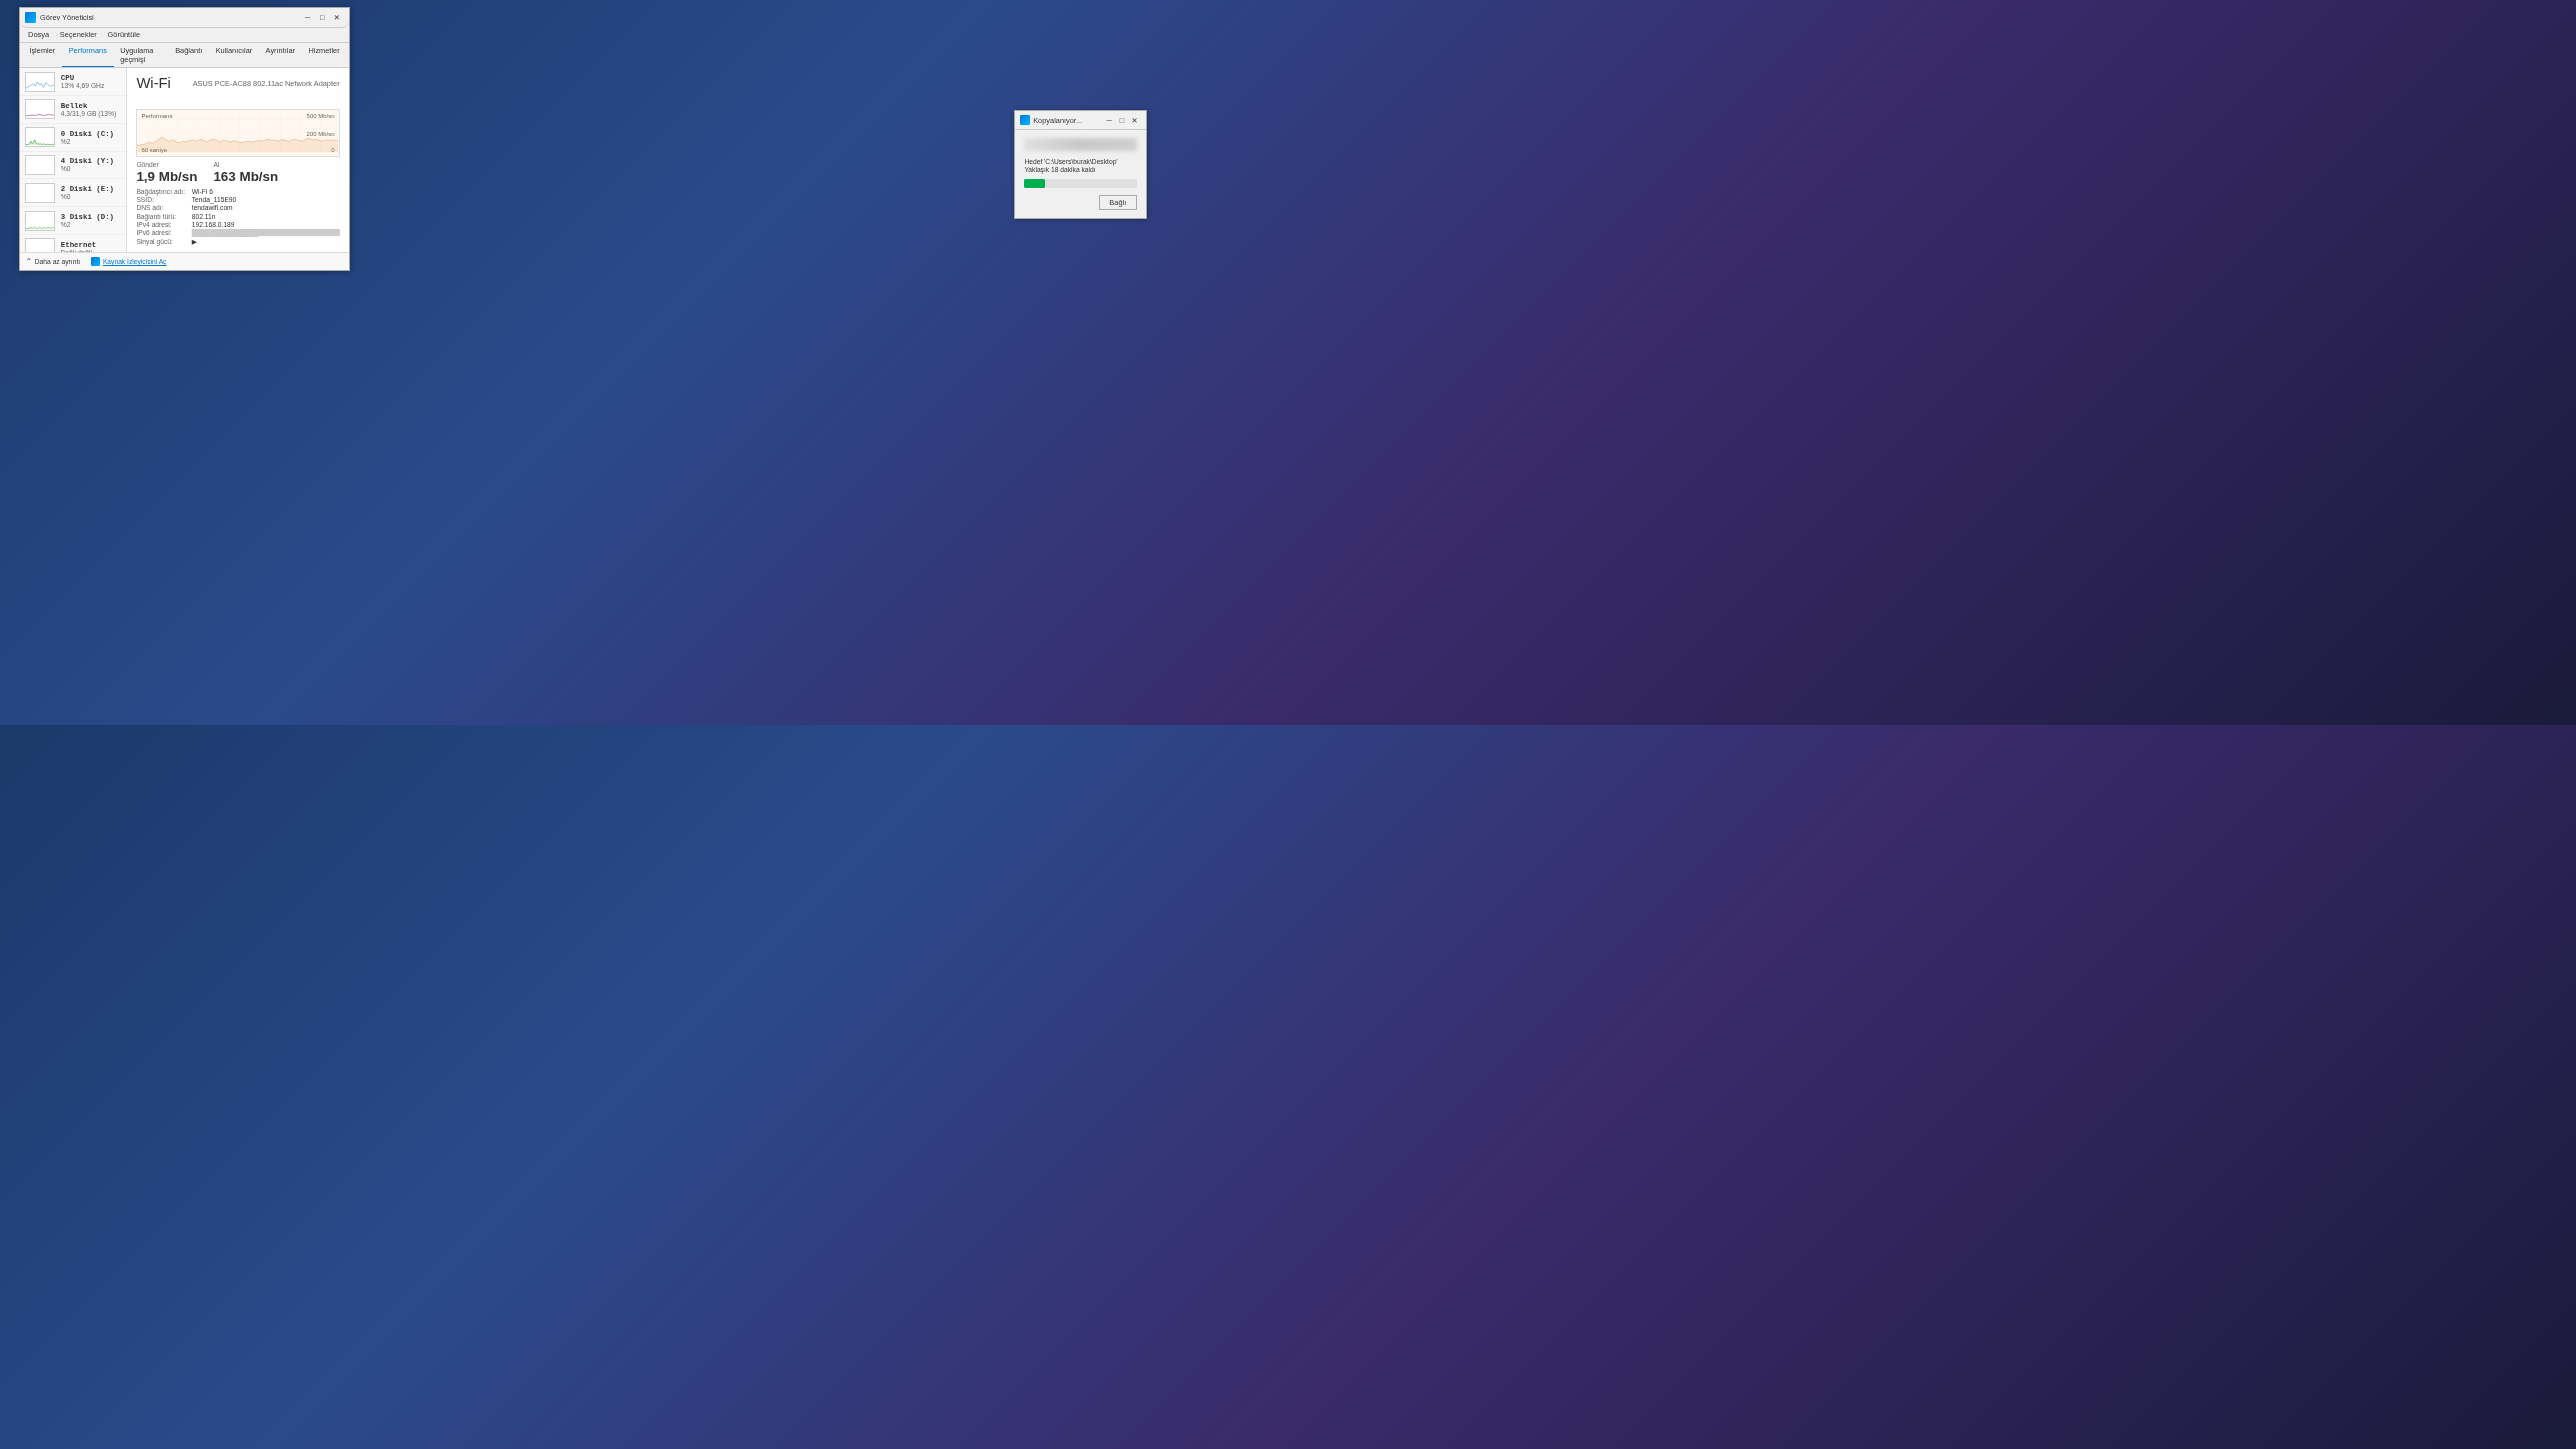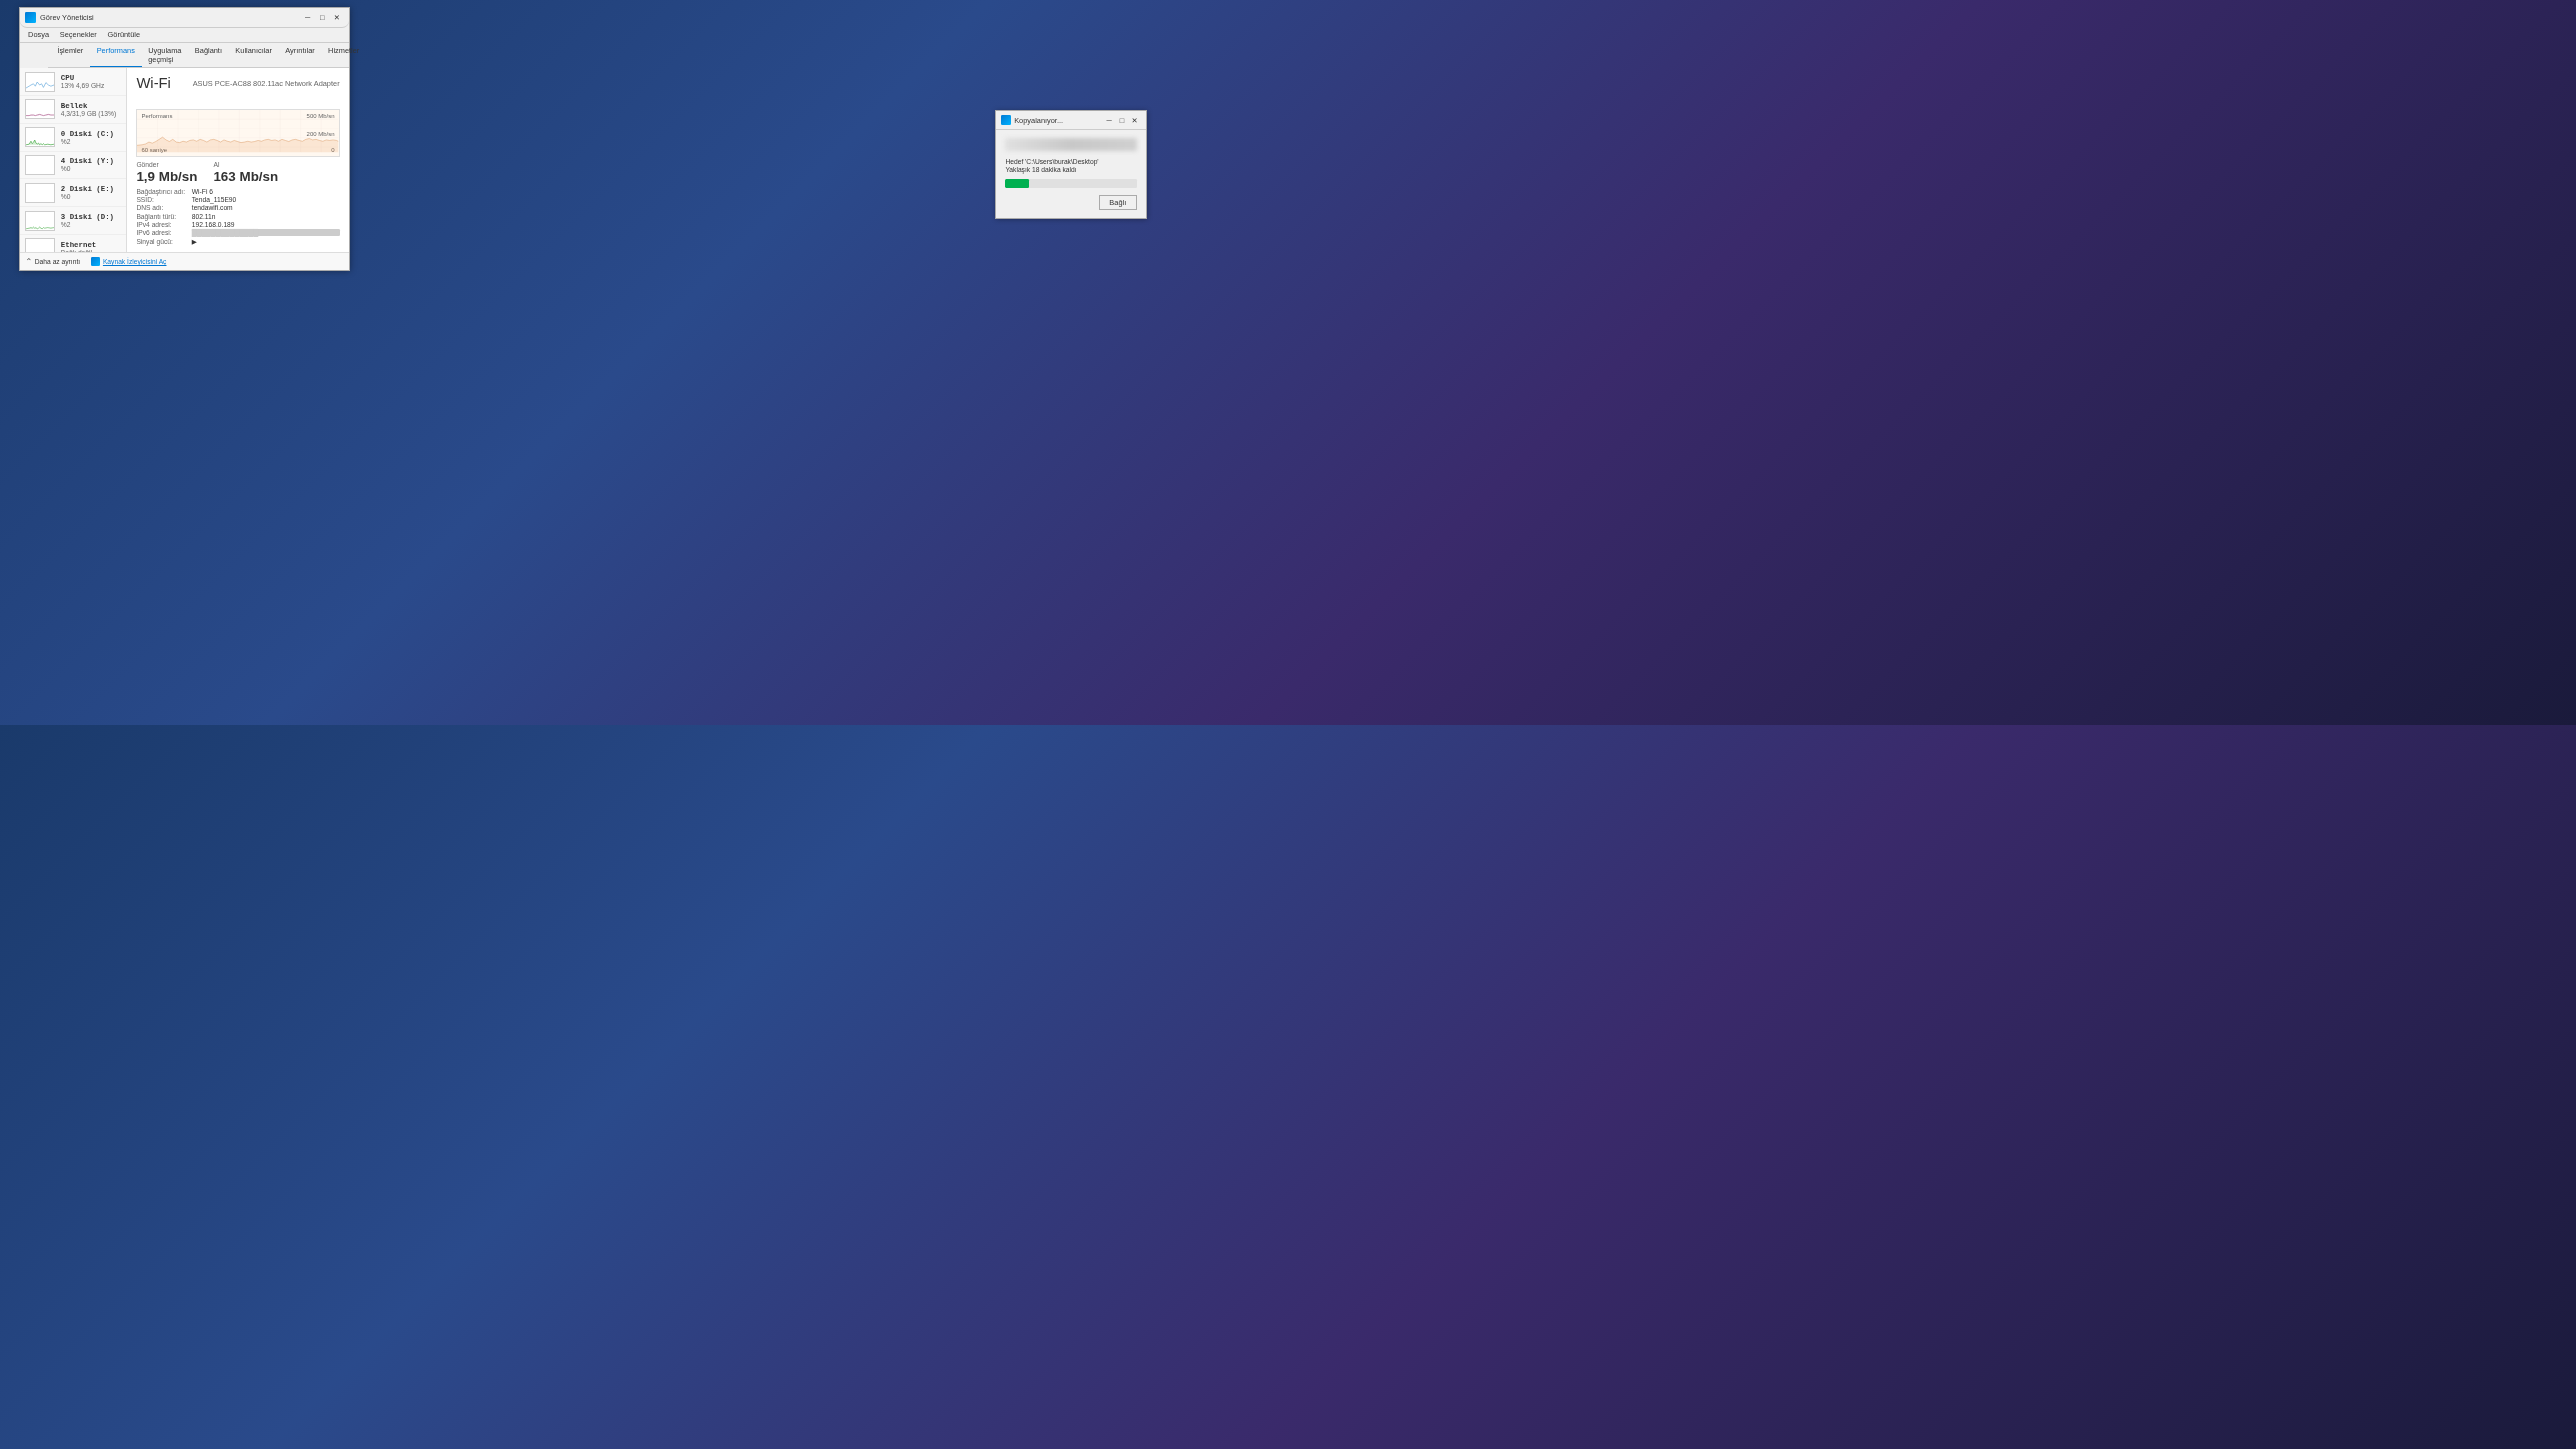--- a/index.html
+++ b/index.html
@@ -81,21 +81,20 @@
       font-size: 7.4px;
       color: #333;
       cursor: pointer;
     }
 
     .tab-bar {
       display: flex;
       border-bottom: 0.7px solid #ccc;
       background: #f0f0f0;
       padding: 0 2.7px;
-      margin-left: 28px;
     }
 
     .tab {
       padding: 2.7px 6.7px;
       font-size: 7.4px;
       color: #333;
       cursor: pointer;
       border-bottom: 1.3px solid transparent;
     }
     .tab.active {
@@ -301,21 +300,21 @@
       font-size: 6.7px;
       color: #333;
       cursor: pointer;
     }
 
     
     .copy-dialog {
       position: absolute;
       top: 110px;
       right: 141px;
-      width: 152px;
+      width: 133px;
       background: #f0f0f0;
       border: 0.7px solid #aaa;
       box-shadow: 1.3px 1.3px 5.4px rgba(0,0,0,0.4);
     }
 
     .dialog-title-bar {
       background: #f0f0f0;
       height: 19px;
       display: flex;
       align-items: center;

